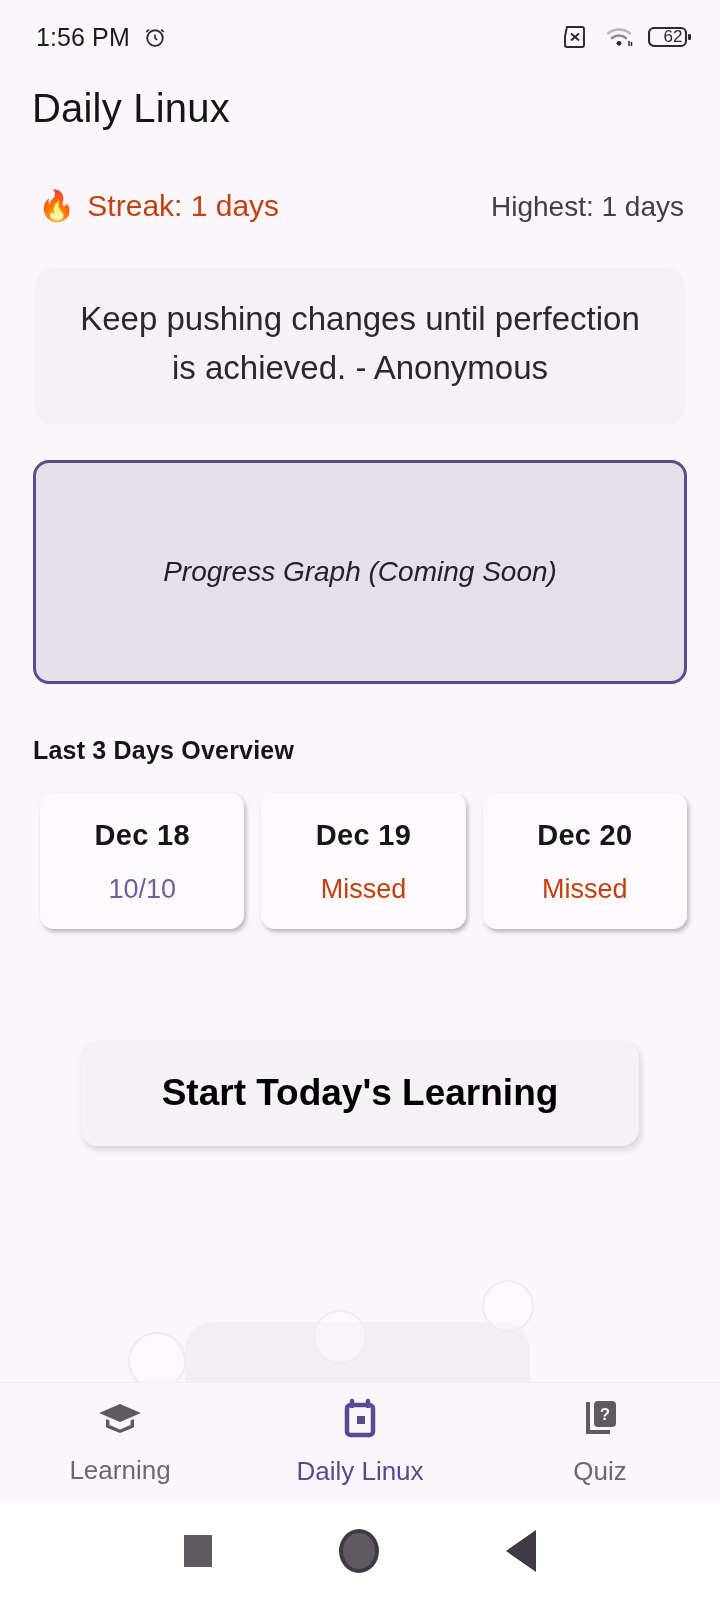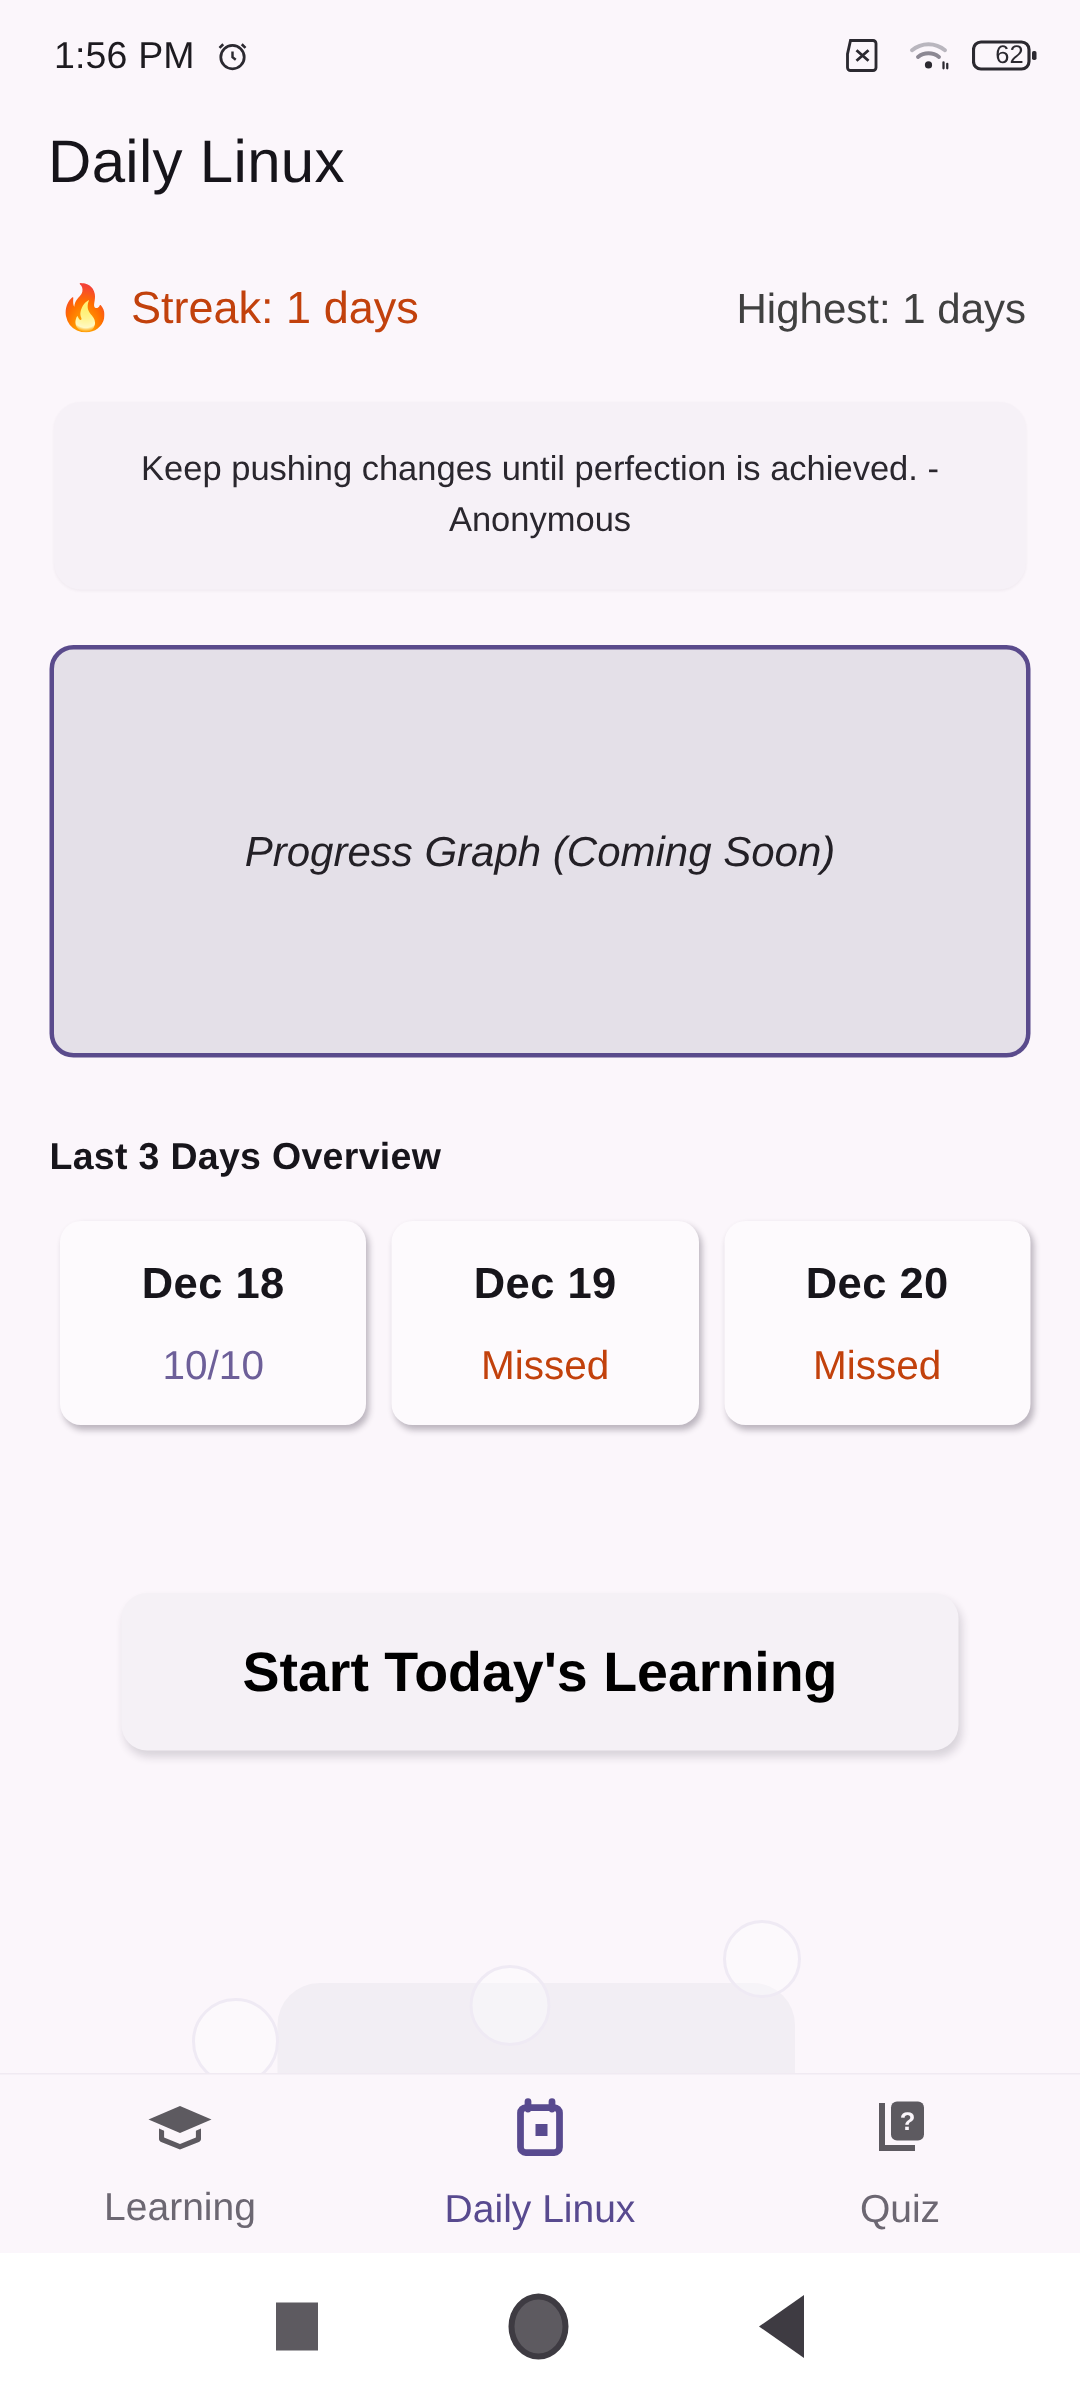--- a/index.html
+++ b/index.html
@@ -52,28 +52,28 @@
 
   
   #quote-card {
     margin:45px 36px 0 36px;
     background:#f6f1f7;
     border-radius:18px;
     padding:27px 34px 30px 34px;
     box-shadow:0 1px 2px rgba(60,50,70,.06);
   }
   #quote-text {
-    font-size:23px; line-height:1.48; color:#2a272e;
+    font-size:33px; line-height:1.48; color:#2a272e;
     text-align:center;
   }
 
   
   #progress-graph {
     margin:37px 33px 0 33px;
-    height:275px;
+    height:224px;
     background:#e4e0e8;
     border:3px solid #5a4b8c;
     border-radius:16px;
     display:flex; align-items:center; justify-content:center;
   }
   #progress-graph-label {
     font-size:28px; font-style:italic; color:#232026;
   }
 
   

